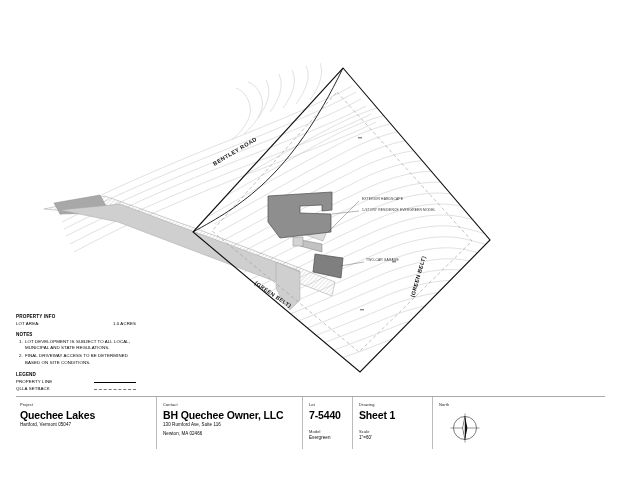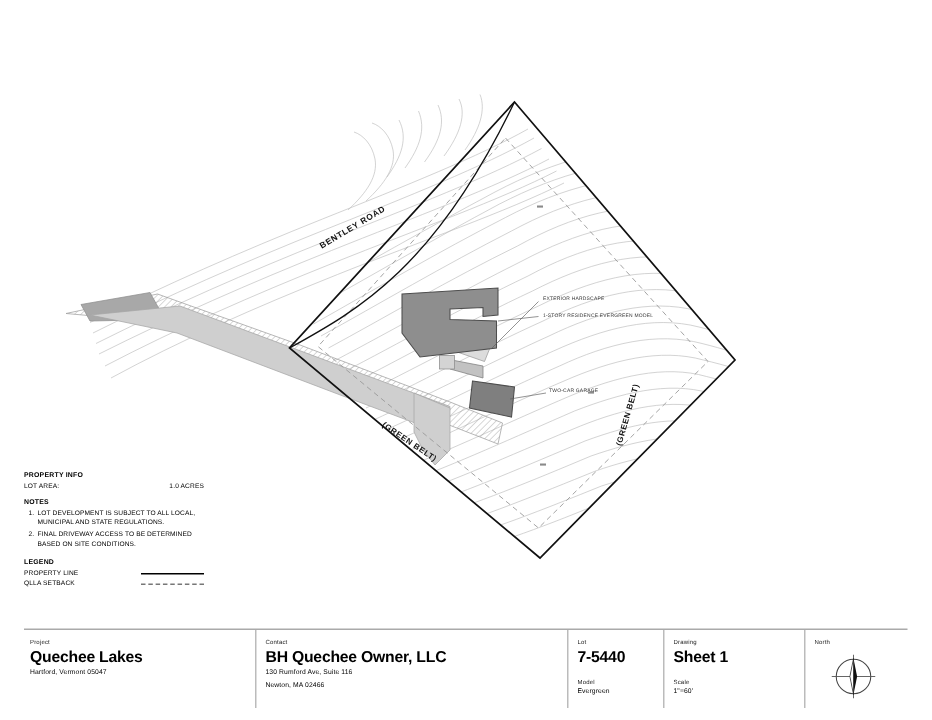--- a/index.html
+++ b/index.html
@@ -84,26 +84,25 @@
     border-top: 1.1px solid #000;
   }
   .legend-swatch.dashed::after {
     border-top: 1px dashed #777;
   }
 
   
   #title-block {
     position: absolute;
     left: 16px;
-    top: 419px;
+    top: 396px;
     width: 589px;
     height: 52px;
     border-top: 0.8px solid #aaa;
     display: flex;
-    gap: 14px;
   }
   .tb-cell {
     box-sizing: border-box;
     padding: 5px 0 0 6px;
     border-left: 0.8px solid #bbb;
     height: 52px;
   }
   .tb-cell:first-child { border-left: none; padding-left: 4px; }
   .tb-cap {
     font-size: 4px;
@@ -127,21 +126,21 @@
   }
   .tb-mid { margin-top: 8px; }
   .tb-val {
     font-size: 4.5px;
     letter-spacing: .08px;
     line-height: 1.4;
   }
 
   .c-project  { width: 140px; }
   .c-contact  { width: 146px; }
-  .c-lot      { width: 50px; margin-left: 48px; }
+  .c-lot      { width: 50px; }
   .c-title    { width: 116px; }
   .c-drawing  { width: 80px; }
   .c-north    { width: 57px; }
 
   #north-rose {
     margin: 3px 0 0 10px;
   }
 </style>
 </head>
 <body>

